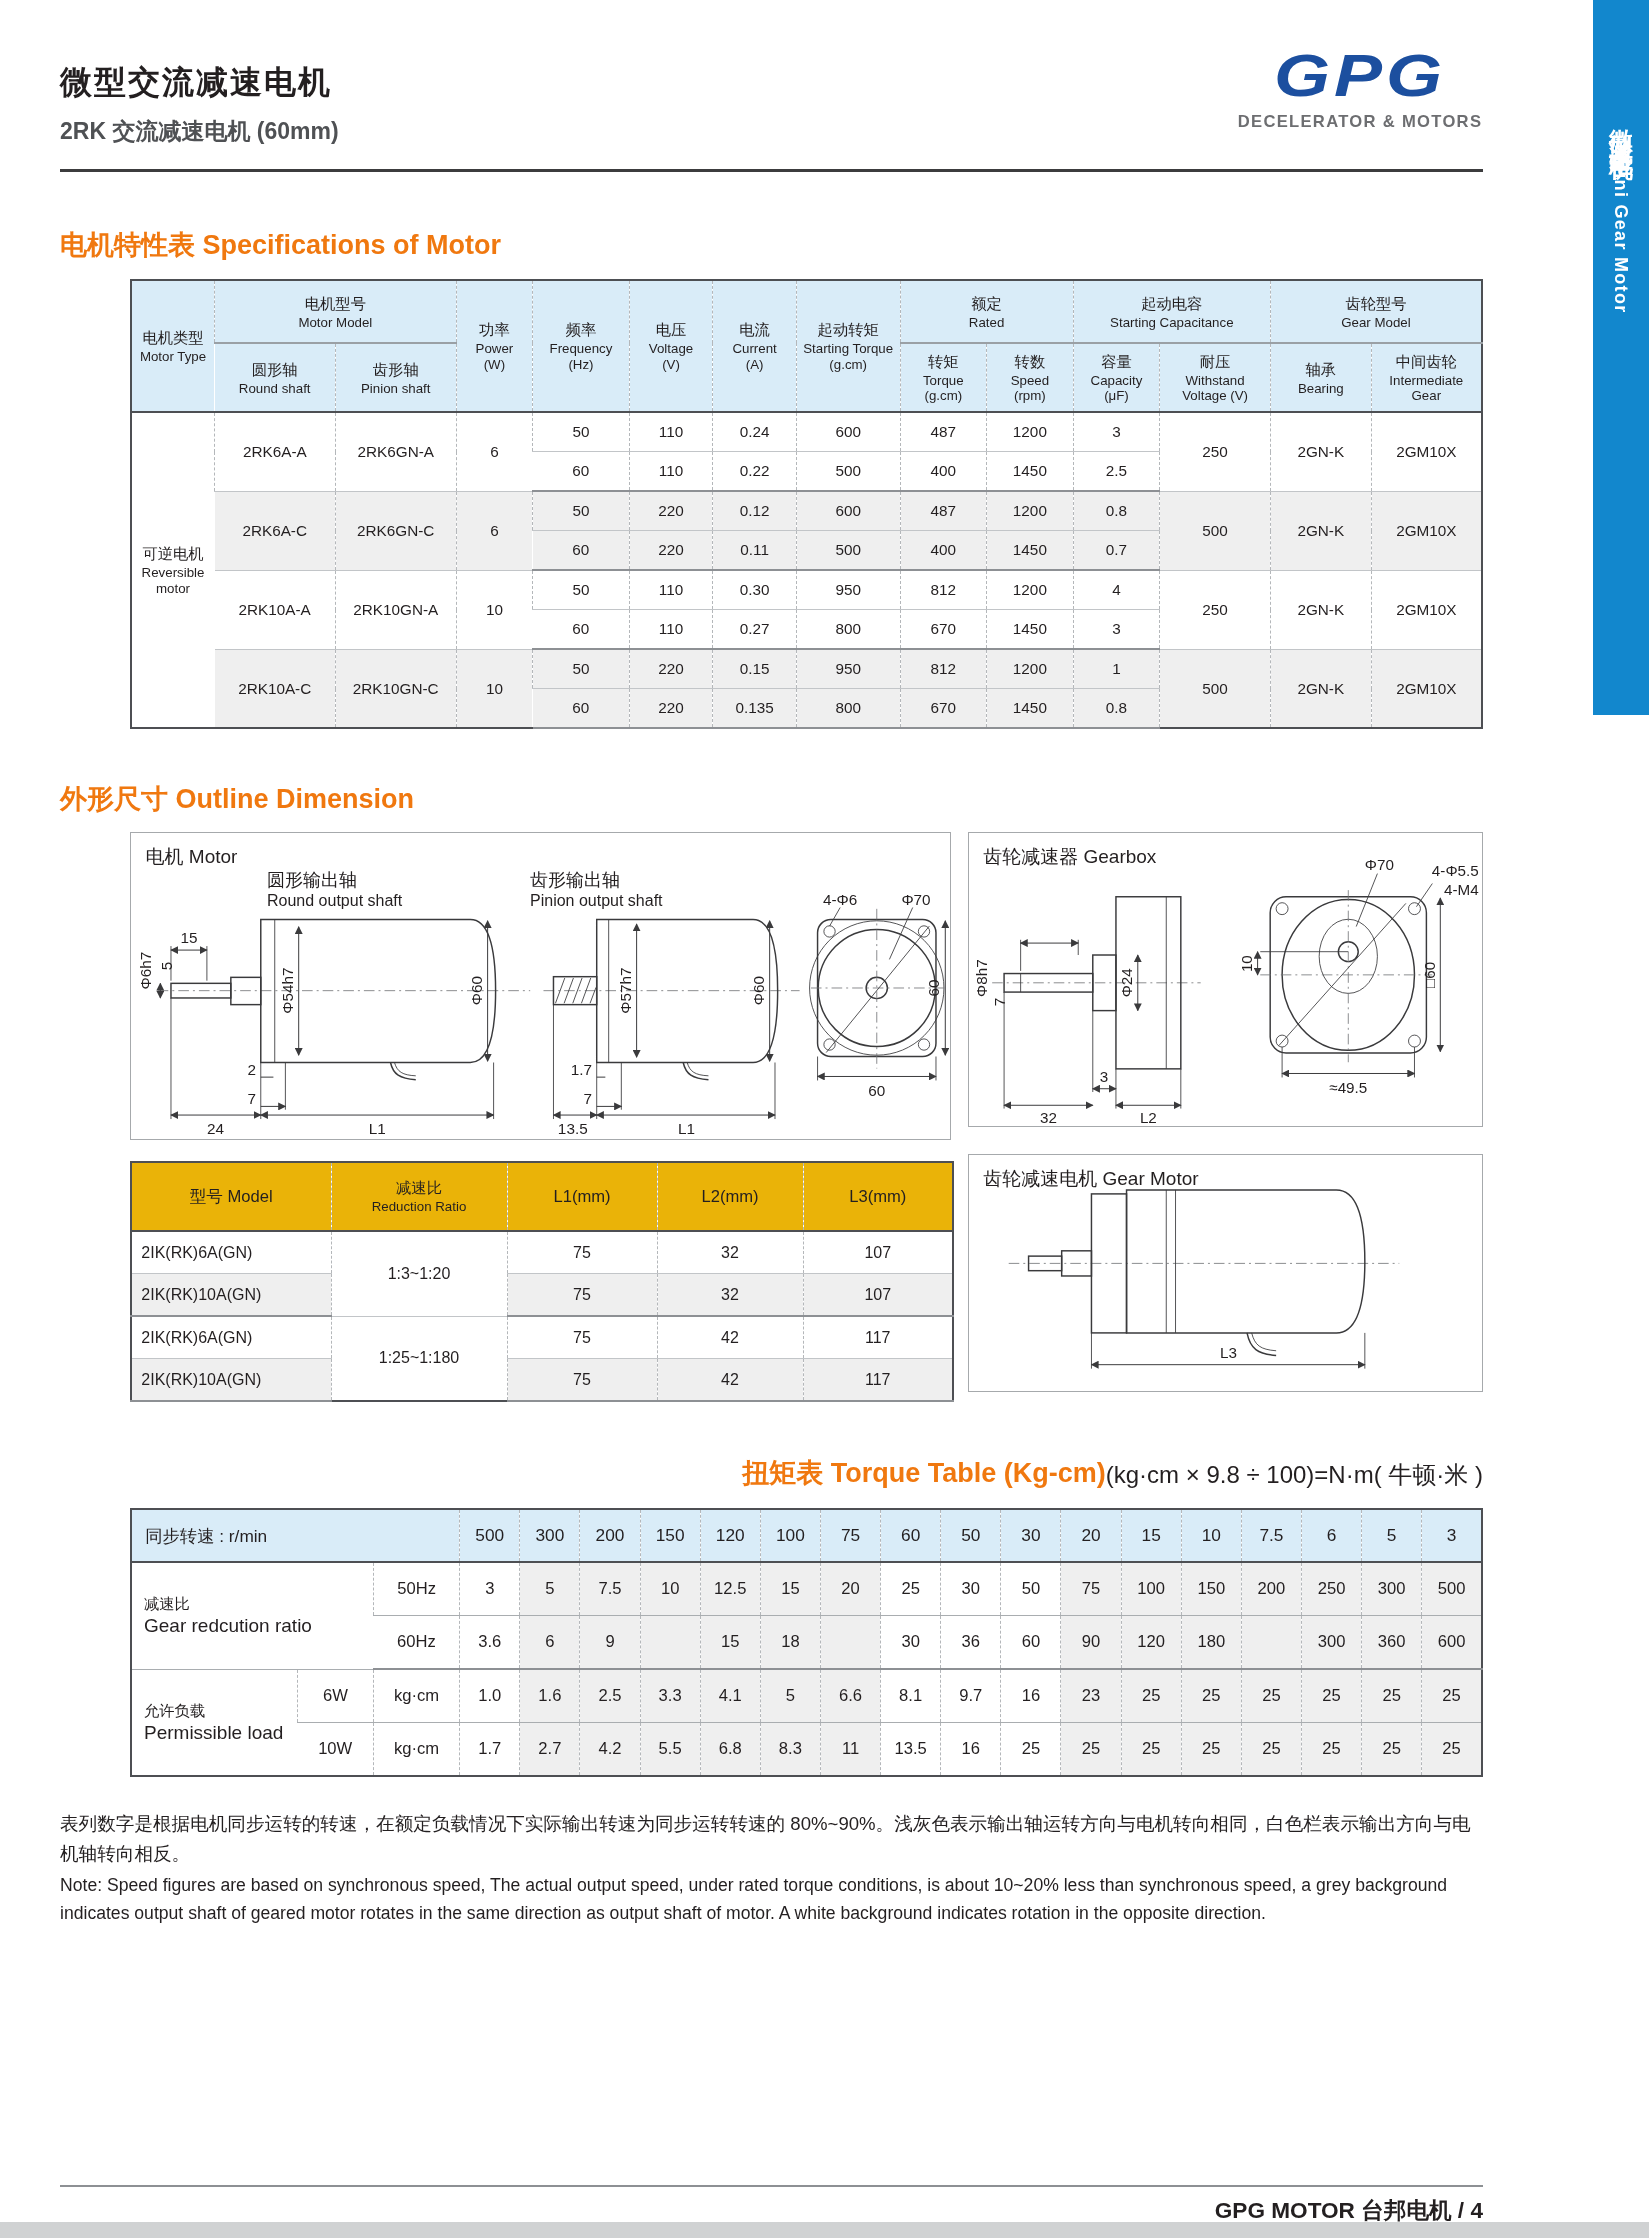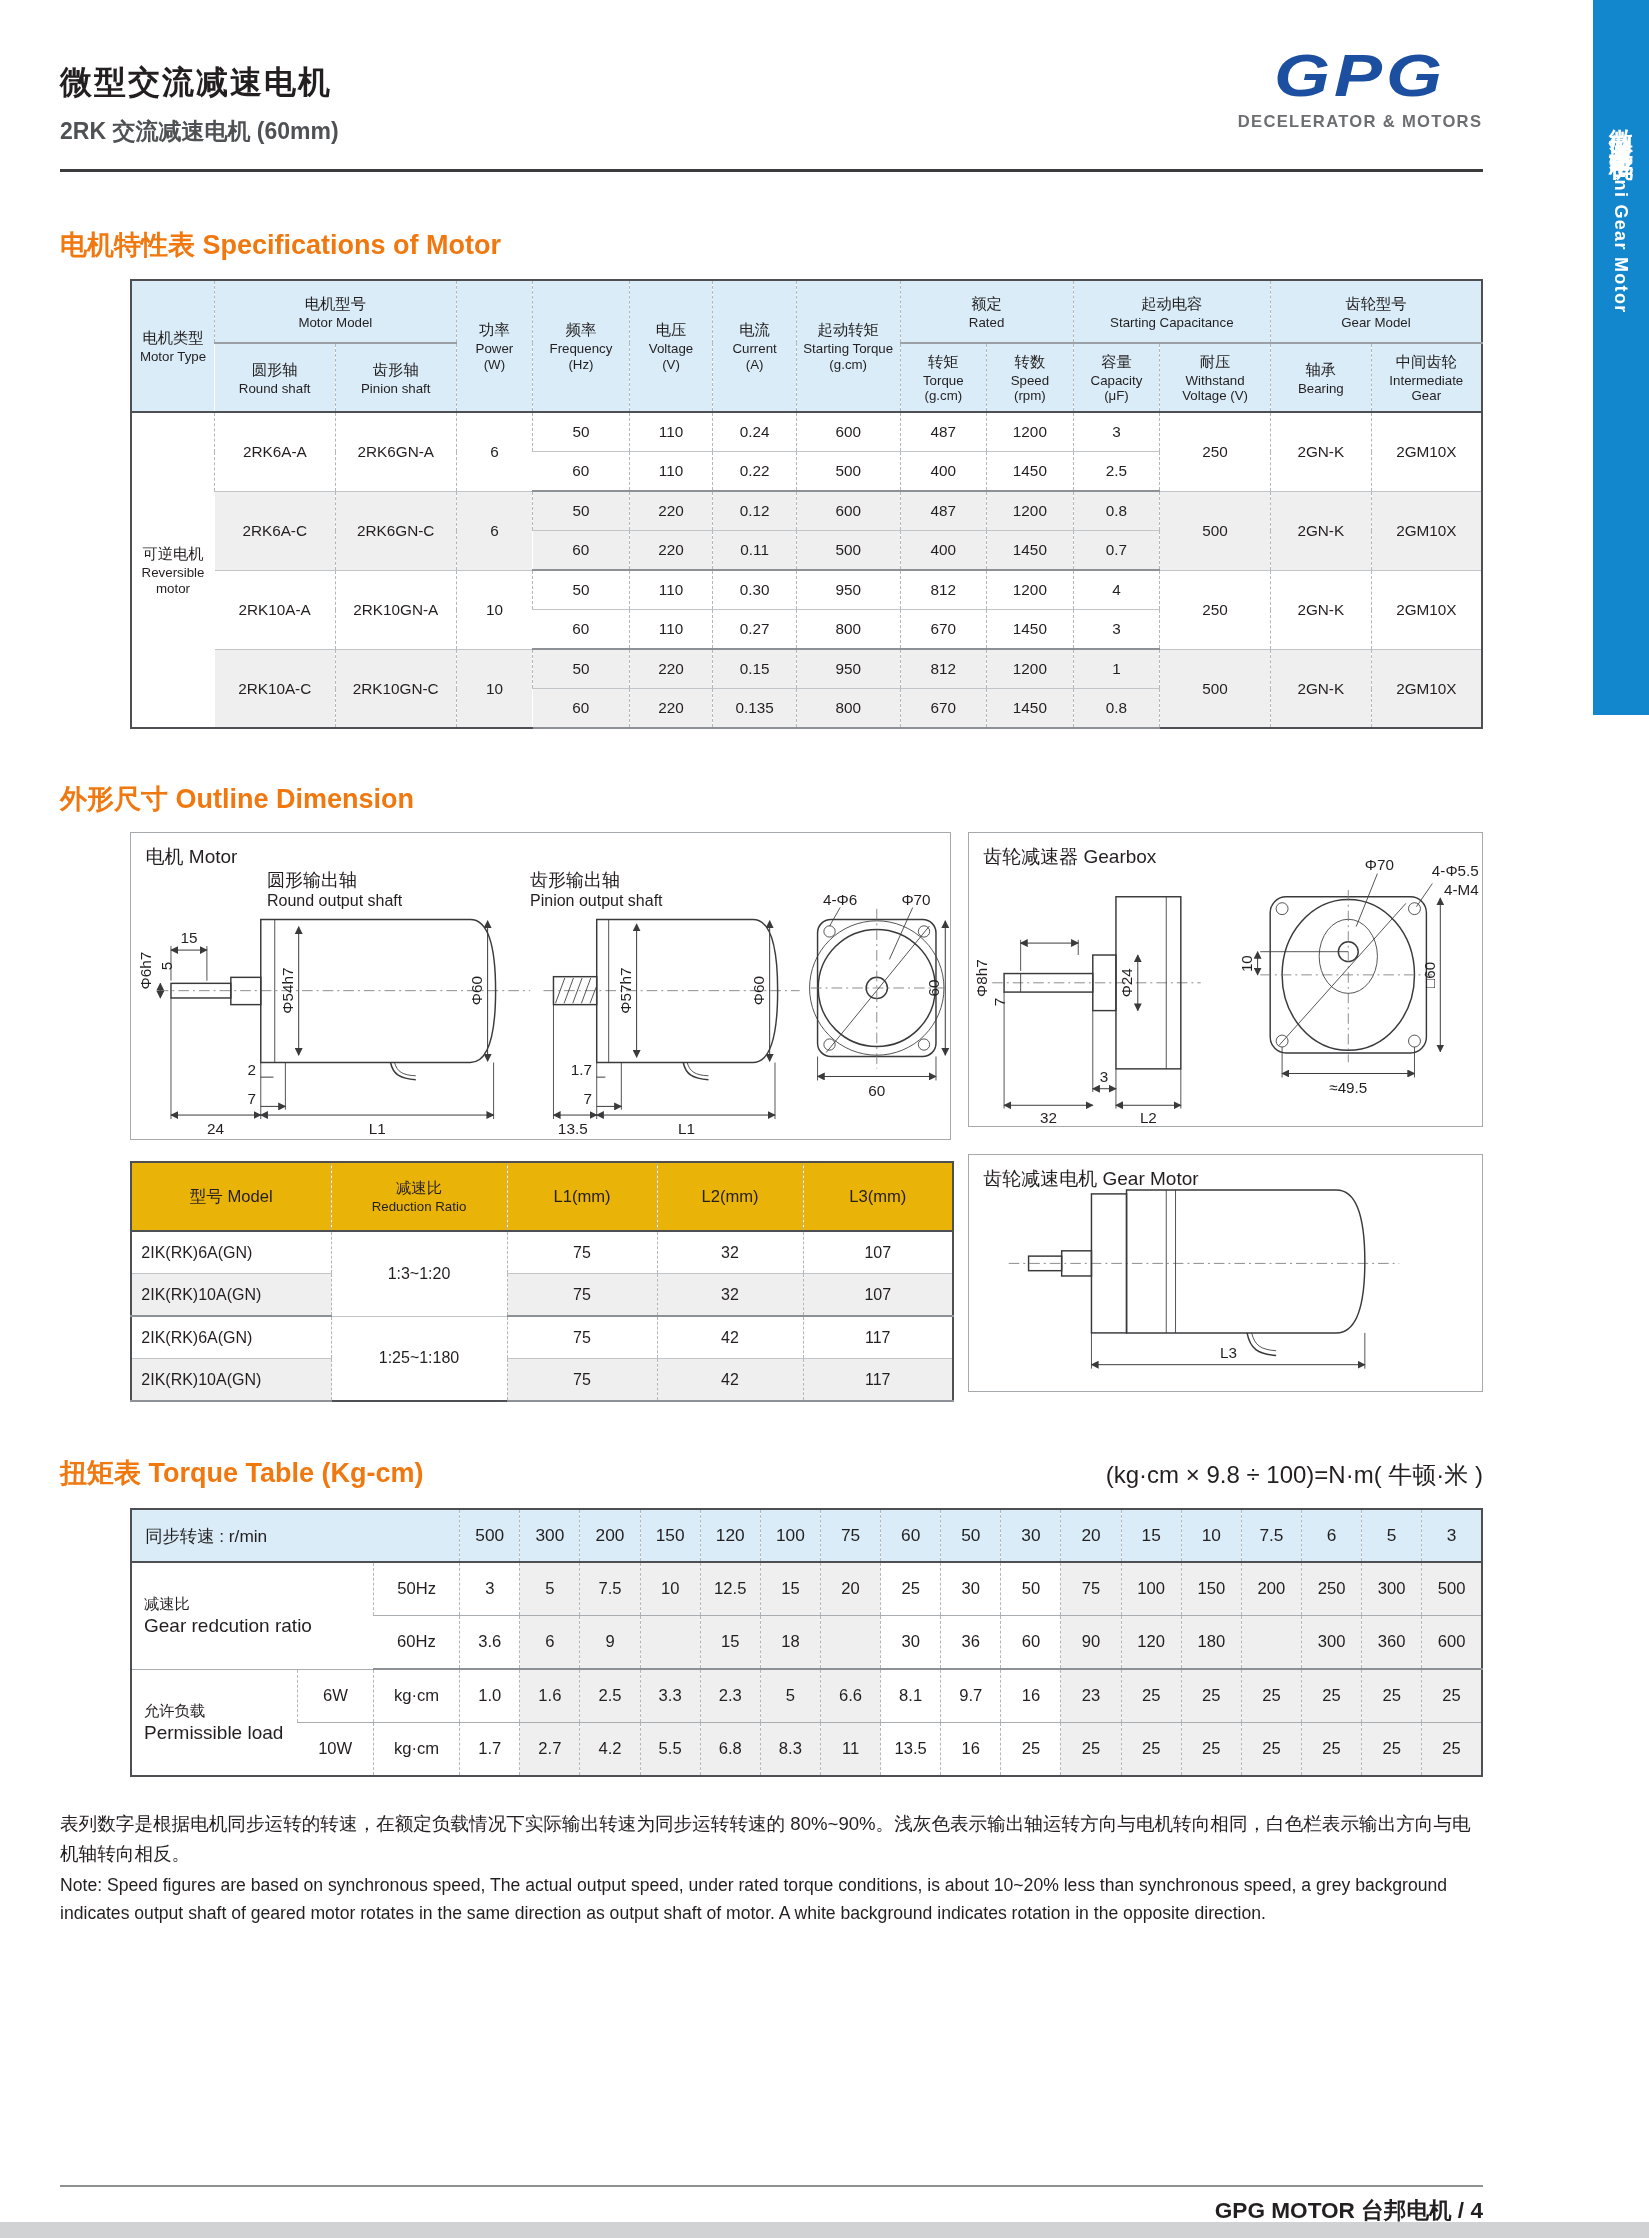--- a/index.html
+++ b/index.html
@@ -17,21 +17,21 @@
   
   .side-tab{position:absolute;top:0;right:0;width:56px;height:715px;background:#1287cd;}
   .side-text{position:absolute;top:110px;left:50%;transform:translateX(-50%);
              writing-mode:vertical-rl;color:#fff;text-align:left;white-space:nowrap;}
   .side-cn{font-size:24px;font-weight:bold;letter-spacing:5.3px;}
   .side-en{font-size:18px;font-weight:bold;margin-top:12px;letter-spacing:1.3px;}
   
   .section-title{color:#f0780f;font-size:27px;font-weight:bold;}
   .sec1{margin-top:55px;}
   .sec2{margin-top:52px;}
-  .sec-row{margin-top:53px;display:flex;justify-content:space-between;align-items:flex-end;}
+  .sec-row{margin-top:53px;display:flex;justify-content:flex-end;align-items:flex-end;}
   .formula{font-size:24px;color:#231f20;}
   
   table{border-collapse:collapse;table-layout:fixed;margin-left:70px;}
   th,td{padding:0;text-align:center;vertical-align:middle;font-weight:normal;
         border-left:1.3px dashed #b4b7ba;overflow:hidden;}
   th:first-child,td:first-child{border-left:none;}
   .cn{font-size:15.3px;}
   .en{font-size:13.3px;line-height:1.2;}
   
   .spec{width:1353px;border:2px solid #4d4f53;}
@@ -656,21 +656,21 @@
         <th rowspan="2" class="lab sp2" style="text-align:left;padding-left:12px">
             <div class="cn">允许负载</div>
             <div class="en">Permissible load</div>
           </th>
         <th class="lab">6W</th>
         <th class="lab">kg·cm</th>
         <td class="cw">1.0</td>
         <td class="cg">1.6</td>
         <td class="cg">2.5</td>
         <td class="cg">3.3</td>
-        <td class="cg">2.3</td>
+        <td class="cg">4.1</td>
         <td class="cg">5</td>
         <td class="cg">6.6</td>
         <td class="cw">8.1</td>
         <td class="cw">9.7</td>
         <td class="cw">16</td>
         <td class="cg">23</td>
         <td class="cg">25</td>
         <td class="cg">25</td>
         <td class="cg">25</td>
         <td class="cg">25</td>

